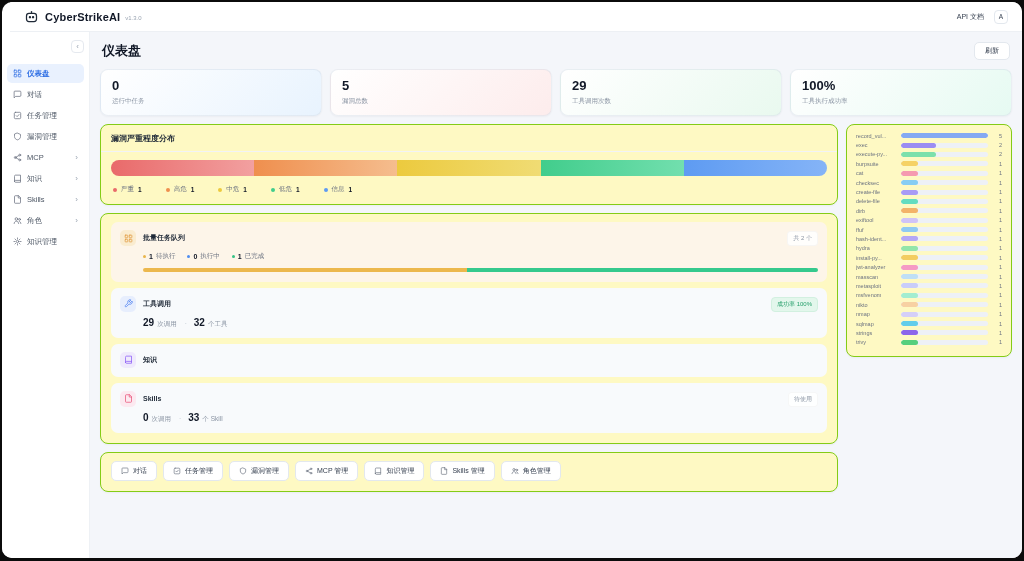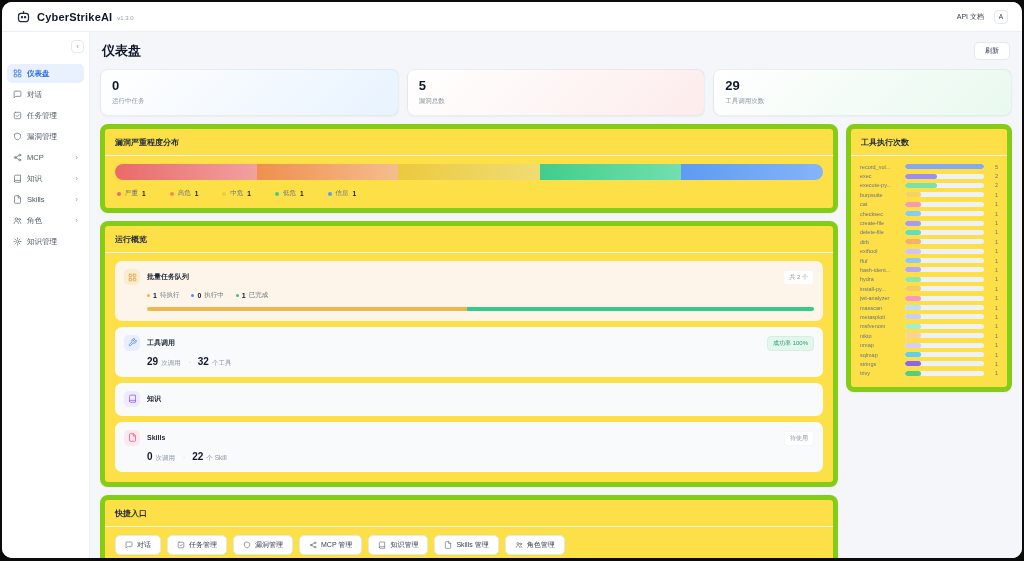--- a/index.html
+++ b/index.html
@@ -2,21 +2,21 @@
 <html><head>
 <meta charset="utf-8">
 <style>
   * { margin:0; padding:0; box-sizing:border-box; }
   html,body { width:1024px; height:561px; background:#0b0b0b; font-family:"Liberation Sans",sans-serif; }
   .window { position:absolute; inset:2px 2px 3px 2px; background:#fff; border-radius:10px; overflow:hidden; }
 
   .ic { width:100%; height:100%; fill:none; stroke:currentColor; stroke-width:2; stroke-linecap:round; stroke-linejoin:round; display:block; }
 
   
-  .topbar { height:30px; border-bottom:1px solid #edf0f4; display:flex; align-items:center; padding:0 14px; background:#fff; }
+  .topbar { height:30px; border-bottom:1px solid #edf0f4; display:flex; align-items:center; padding:0 14px; background:#fff;margin-left:8px; }
   .logo-box { width:15px; height:15px; color:#1f2937; margin-right:6px; }
   .app-name { font-size:11px; font-weight:bold; color:#111827; letter-spacing:.2px; }
   .app-version { font-size:6px; color:#9aa4b2; margin-left:5px; margin-top:2px; }
   .topbar-right { margin-left:auto; display:flex; align-items:center; gap:10px; }
   .api-docs { font-size:7px; color:#374151; cursor:pointer; }
   .avatar { width:14px; height:14px; border:1px solid #e3e8ee; border-radius:4px; display:grid; place-items:center; font-size:6.5px; color:#374151; background:#fff; }
 
   .body-row { display:flex; height:calc(100% - 30px); }
 
   
@@ -38,21 +38,21 @@
 
   .stats-row { display:flex; gap:8px; margin-bottom:8px; }
   .stat-card { flex:1; border-radius:8px; padding:8px 11px 9px; border:1px solid rgba(210,220,230,.45); box-shadow:0 1px 2px rgba(16,24,40,.04); }
   .stat-value { font-size:13px; font-weight:bold; color:#111827; }
   .stat-label { font-size:6.5px; color:#8a94a3; margin-top:4px; }
 
   .columns { display:flex; gap:8px; align-items:flex-start; }
   .col-left { flex:1; min-width:0; }
   .col-right { width:166px; flex:none; }
 
-  .card { background:#fde047; border:5px solid #84cc16; border-radius:8px; box-shadow:0 1px 2px rgba(16,24,40,.04); }
+  .card { background:#fef9c3; border:1px solid #84cc16; border-radius:8px; box-shadow:0 1px 2px rgba(16,24,40,.04); }
   .card-title { font-size:8px; font-weight:bold; color:#1f2937; padding:8px 10px 7px; border-bottom:1px solid #f1f3f7; }
   .card-body { padding:8px 10px 10px; }
 
   
   .sev-card { margin-bottom:8px; }
   .sev-bar { display:flex; height:16px; border-radius:8px; overflow:hidden; }
   .sev-seg { flex:1; }
   .legend { display:flex; gap:24px; margin-top:9px; padding-left:2px; }
   .legend-item { display:flex; align-items:center; gap:4px; font-size:6.5px; color:#6b7280; }
   .legend-dot { width:4px; height:4px; border-radius:50%; }
@@ -288,20 +288,24 @@
           <div class="stat-card" style="background: linear-gradient(135deg, rgb(255, 255, 255) 0%, rgb(253, 236, 236) 100%);">
             <div class="stat-value">5</div>
             <div class="stat-label">漏洞总数</div>
           </div>
 
           <div class="stat-card" style="background: linear-gradient(135deg, rgb(255, 255, 255) 0%, rgb(233, 249, 239) 100%);">
             <div class="stat-value">29</div>
             <div class="stat-label">工具调用次数</div>
           </div>
 
+          <div class="stat-card" style="background: linear-gradient(135deg, rgb(255, 255, 255) 0%, rgb(230, 250, 242) 100%);">
+            <div class="stat-value">100%</div>
+            <div class="stat-label">工具执行成功率</div>
+          </div>
         </div>
 
       <div class="columns">
         <div class="col-left">
 
           <div class="card sev-card">
             <div class="card-title">漏洞严重程度分布</div>
             <div class="card-body">
               <div class="sev-bar">
 
@@ -344,21 +348,20 @@
                   <div class="legend-item">
                     <span class="legend-dot" style="background: rgb(94, 155, 242);"></span>
                     <span>信息</span>
                     <span class="legend-count">1</span>
                   </div>
                 </div>
             </div>
           </div>
 
           <div class="card ov-card">
-            <div class="card-title">运行概览</div>
             <div class="card-body">
 
               <div class="batch-row">
                 <div class="row-head">
                   <span class="row-icon batch-icon">
                       <svg class="ic">
                         <use href="#sym-grid"></use>
                       </svg>
                     </span>
                   <span class="row-title">批量任务队列</span>
@@ -437,32 +440,31 @@
                       </span>
                       <span class="row-title">Skills</span>
                     </div>
                     <span class="mini-badge">待使用</span>
                     <div class="ov-stats">
                       <span class="pair">
                         <b>0</b>
                         <span>次调用</span>
                       </span>
                       <span class="pair">
-                        <b>22</b>
+                        <b>33</b>
                         <span>个 Skill</span>
                       </span>
                     </div>
                   </div>
                 </div>
 
             </div>
           </div>
 
           <div class="card quick-card">
-            <div class="card-title">快捷入口</div>
             <div class="card-body">
               <div class="quick-btns">
 
                   <button class="quick-btn">
                     <span class="qb-icon">
                       <svg class="ic">
                         <use href="#sym-chat"></use>
                       </svg>
                     </span>
                     <span>对话</span>
@@ -522,21 +524,20 @@
                     <span>角色管理</span>
                   </button>
                 </div>
             </div>
           </div>
 
         </div>
 
         <div class="col-right">
           <div class="card">
-            <div class="card-title">工具执行次数</div>
             <div class="tool-rows">
 
                 <div class="tool-row">
                   <span class="tool-name">record_vul...</span>
                   <span class="tool-track">
                     <span class="tool-fill" style="display: block; width: 100%; background: rgb(132, 169, 242);"></span>
                   </span>
                   <span class="tool-value">5</span>
                 </div>
 

